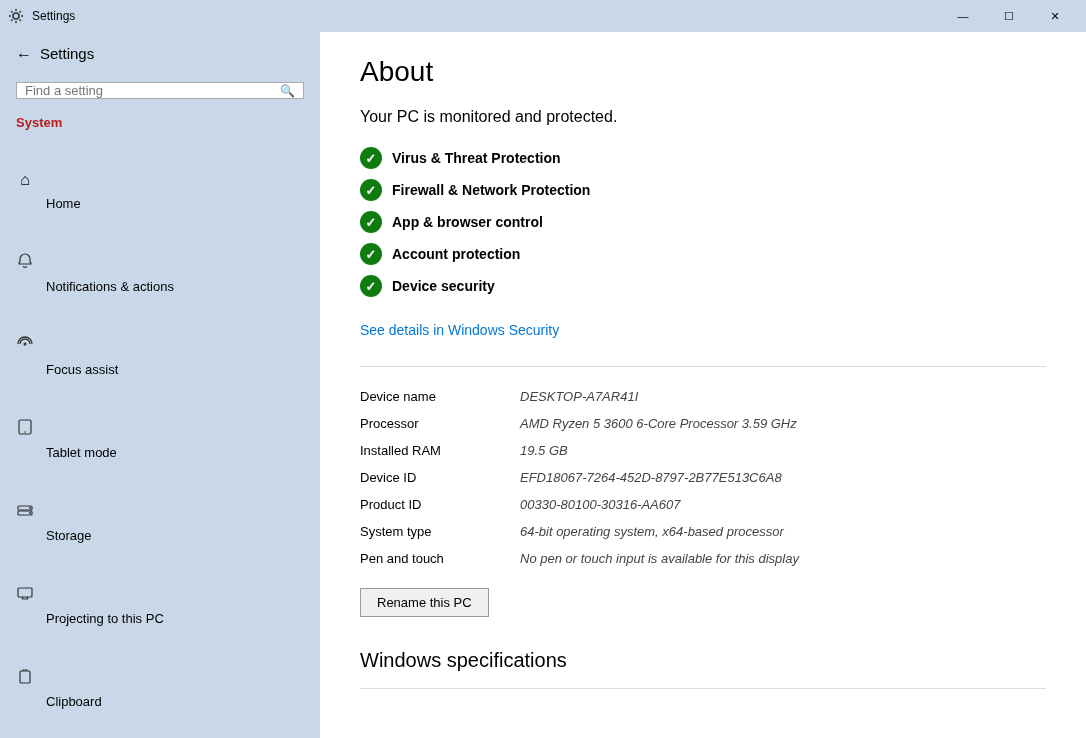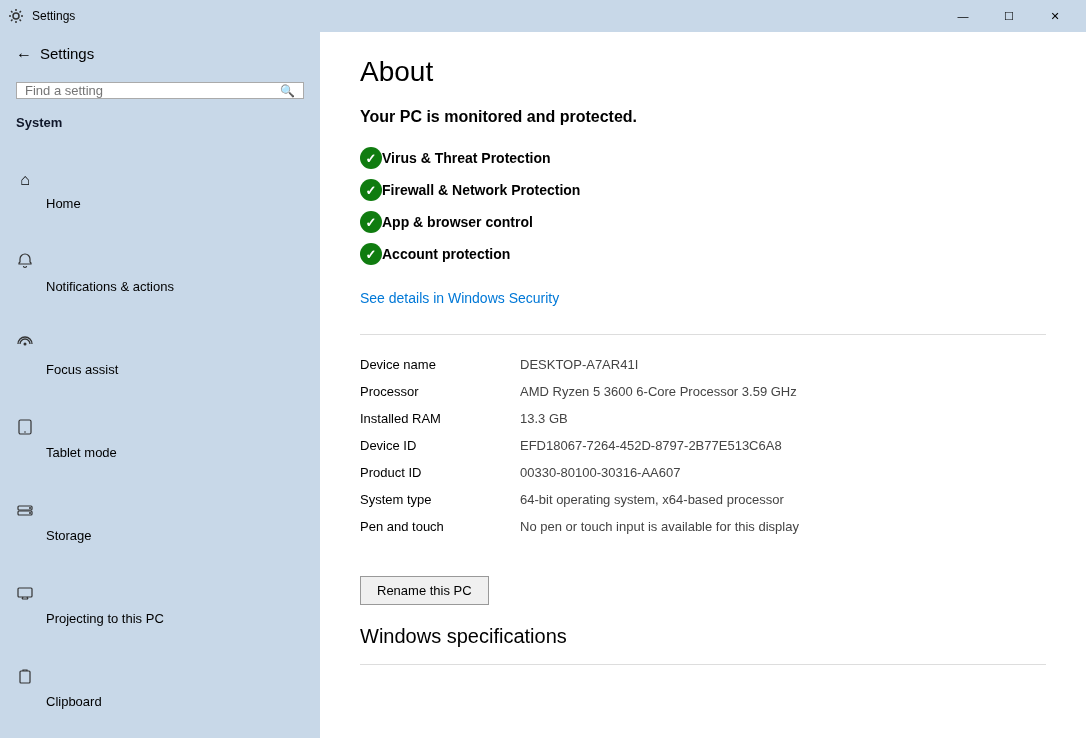--- a/index.html
+++ b/index.html
@@ -27,48 +27,48 @@
       display: flex; align-items: center; padding: 12px 16px; cursor: pointer; gap: 8px; color: #000;
     }
     .sidebar-app-title { font-size: 15px; font-weight: 400; color: #000; }
     .sidebar-search {
       margin: 8px 16px 12px; display: flex; align-items: center; background: #fff; border: 1px solid #aaa; height: 45px; padding: 0 8px; gap: 6px;
     }
     .sidebar-search input {
       border: none; outline: none; flex: 1; font-size: 13px; background: transparent; color: #333;
     }
     .sidebar-search-icon { color: #666; font-size: 12px; }
-    .sidebar-section-title { font-size: 13px; font-weight: 600; color: #0f172a; padding: 4px 16px 8px; }
+    .sidebar-section-title { font-size: 13px; font-weight: 600; color: #b91c1c; padding: 4px 16px 8px; }
     .sidebar-item {
       display: flex; align-items: center; padding: 10px 16px; cursor: pointer; gap: 12px; color: #000; position: relative;
     }
     .sidebar-item.active { background: #fff; border-left: 3px solid #0078d7; }
     .sidebar-item.active .sidebar-item-label { color: #000; }
     .sidebar-item-icon { width: 18px; text-align: center; font-size: 16px; flex-shrink: 0; }
     .sidebar-item-label { font-size: 13px; margin-top: 48px; }
 
     
     .content {
       flex: 1; background: #fff; overflow-y: auto; padding: 24px 40px;
     }
     .page-title { font-size: 28px; font-weight: 300; color: #000; margin-bottom: 20px; }
-    .protection-status { font-size: 16px; font-weight: 700; color: #000; margin-bottom: 16px; }
+    .protection-status { font-size: 16px; font-weight: 400; color: #000; margin-bottom: 16px; }
     .protection-list { margin-bottom: 8px; }
-    .protection-item { display: flex; align-items: center; padding: 5px 0; }
+    .protection-item { display: flex; align-items: center; gap: 10px; padding: 5px 0; }
     .check-circle { width: 22px; height: 22px; border-radius: 50%; background: #107c10; display: flex; align-items: center; justify-content: center; flex-shrink: 0; }
     .check-circle::after { content: '✓'; color: #fff; font-size: 13px; font-weight: 700; }
     .protection-label { font-size: 14px; font-weight: 600; color: #000; }
     .link-text { color: #0078d7; font-size: 14px; cursor: pointer; text-decoration: none; display: inline-block; margin: 12px 0 24px; }
     .section-heading { font-size: 20px; font-weight: 400; color: #000; margin-bottom: 16px; }
-    .spec-table { width: 100%; border-collapse: collapse; margin-bottom: 36px; }
+    .spec-table { width: 100%; border-collapse: collapse; margin-bottom: 16px; }
     .spec-table tr td { padding: 6px 0; vertical-align: top; font-size: 13px; color: #000; }
     .spec-table tr td:first-child { width: 160px; color: #000; }
-    .spec-table tr td:last-child { color: #444; }
+    .spec-table tr td:last-child { color: #444; font-style: italic; }
     .rename-btn {
-      padding: 6px 16px; border: 1px solid #999; background: #f0f0f0; cursor: pointer; font-size: 13px; color: #000; margin-bottom: 20px;
+      padding: 6px 16px; border: 1px solid #999; background: #f0f0f0; cursor: pointer; font-size: 13px; color: #000; margin-bottom: 32px;
     }
     .divider { border: none; border-top: 1px solid #ddd; margin: 4px 0 16px; }
   </style>
 </head>
 <body>
 
 <div class="titlebar">
   <svg class="titlebar-icon" viewBox="0 0 16 16" fill="none">
     <circle cx="8" cy="8" r="3" stroke="#333" stroke-width="1.5"></circle>
     <path d="M8 1v2M8 13v2M1 8h2M13 8h2M3.05 3.05l1.41 1.41M11.54 11.54l1.41 1.41M3.05 12.95l1.41-1.41M11.54 4.46l1.41-1.41" stroke="#333" stroke-width="1.5"></path>
@@ -191,39 +191,43 @@
         <span class="protection-label">Firewall &amp; Network Protection</span>
       </div>
       <div class="protection-item">
         <div class="check-circle"></div>
         <span class="protection-label">App &amp; browser control</span>
       </div>
       <div class="protection-item">
         <div class="check-circle"></div>
         <span class="protection-label">Account protection</span>
       </div>
+      <div class="protection-item">
+        <div class="check-circle"></div>
+        <span class="protection-label">Device security</span>
+      </div>
     </div>
 
     <a class="link-text">See details in Windows Security</a>
 
     <hr class="divider">
 
     <table class="spec-table">
       <tbody>
           <tr>
         <td>Device name</td>
         <td>DESKTOP-A7AR41I</td>
       </tr>
       <tr>
         <td>Processor</td>
         <td>AMD Ryzen 5 3600 6-Core Processor          3.59 GHz</td>
       </tr>
       <tr>
         <td>Installed RAM</td>
-        <td>13.3 GB</td>
+        <td>19.5 GB</td>
       </tr>
       <tr>
         <td>Device ID</td>
         <td>EFD18067-7264-452D-8797-2B77E513C6A8</td>
       </tr>
       <tr>
         <td>Product ID</td>
         <td>00330-80100-30316-AA607</td>
       </tr>
       <tr>

